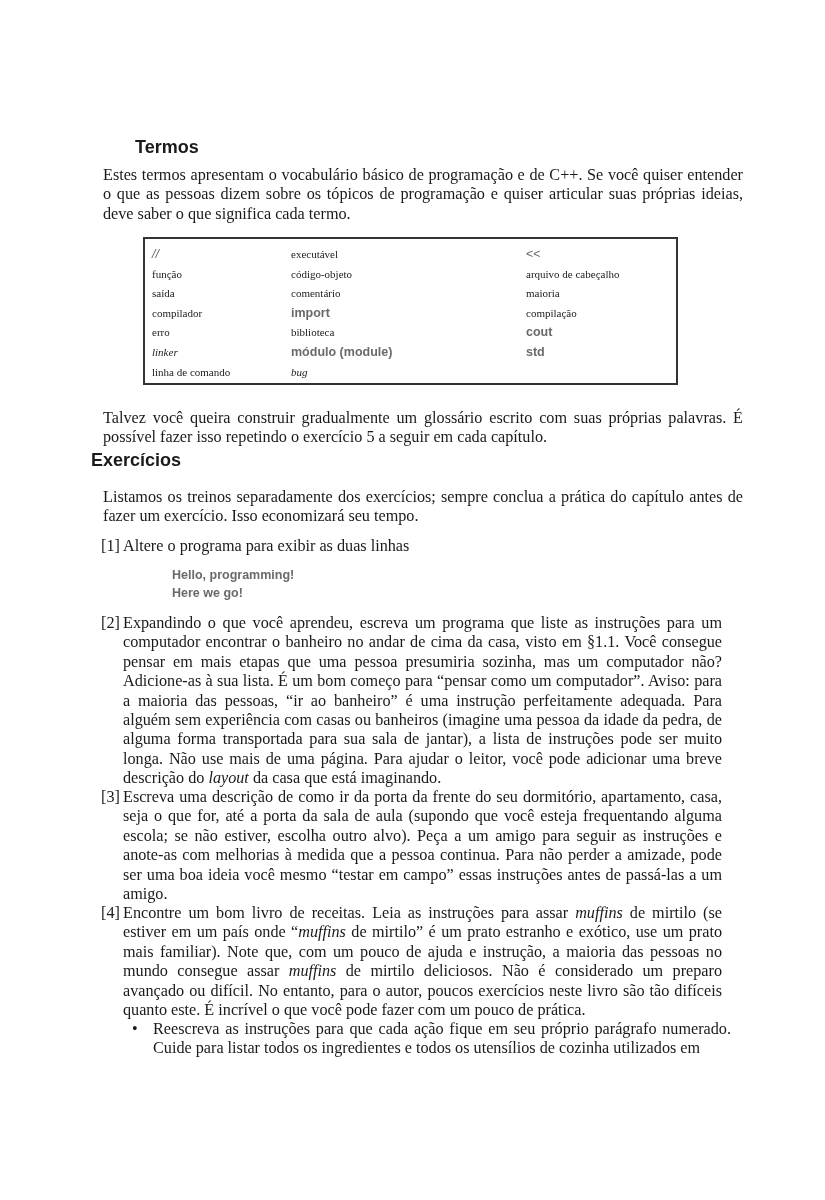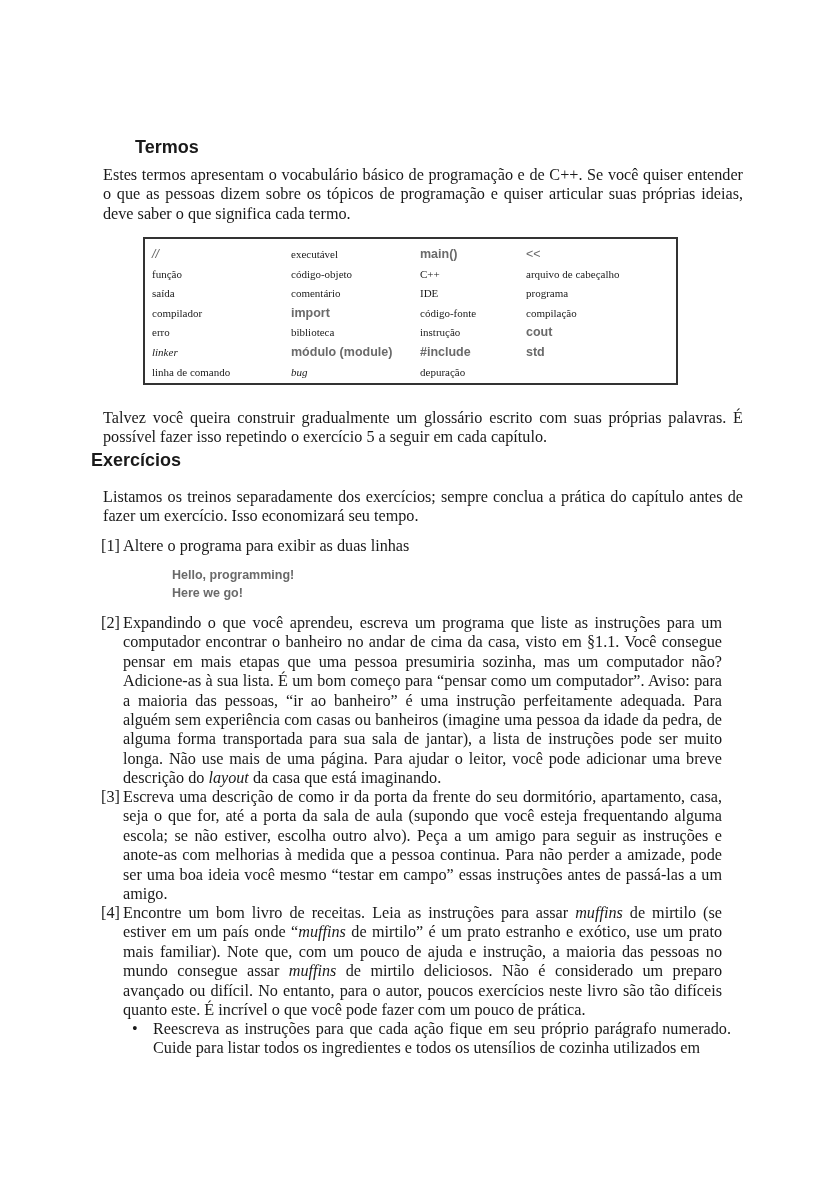--- a/index.html
+++ b/index.html
@@ -60,33 +60,24 @@
     </div>
     <div class="terms-col col2">
       <div>executável</div>
       <div>código-objeto</div>
       <div>comentário</div>
       <div class="code">import</div>
       <div>biblioteca</div>
       <div class="code">módulo (module)</div>
       <div class="ital">bug</div>
     </div>
-    <div class="terms-col col3">
-      <div class="code">main()</div>
-      <div>C++</div>
-      <div>IDE</div>
-      <div>código-fonte</div>
-      <div>instrução</div>
-      <div class="code">#include</div>
-      <div>depuração</div>
-    </div>
     <div class="terms-col col4">
       <div class="code" style="font-weight:normal;">&lt;&lt;</div>
       <div>arquivo de cabeçalho</div>
-      <div>programa</div>
+      <div>maioria</div>
       <div>compilação</div>
       <div class="code">cout</div>
       <div class="code">std</div>
       <div></div>
     </div>
   </div>
 
   <div class="para serif" style="top:409px;">Talvez você queira construir gradualmente um glossário escrito com suas próprias palavras. É possível fazer isso repetindo o exercício 5 a seguir em cada capítulo.</div>
 
   <div class="heading" style="top:450px;">Exercícios</div>

